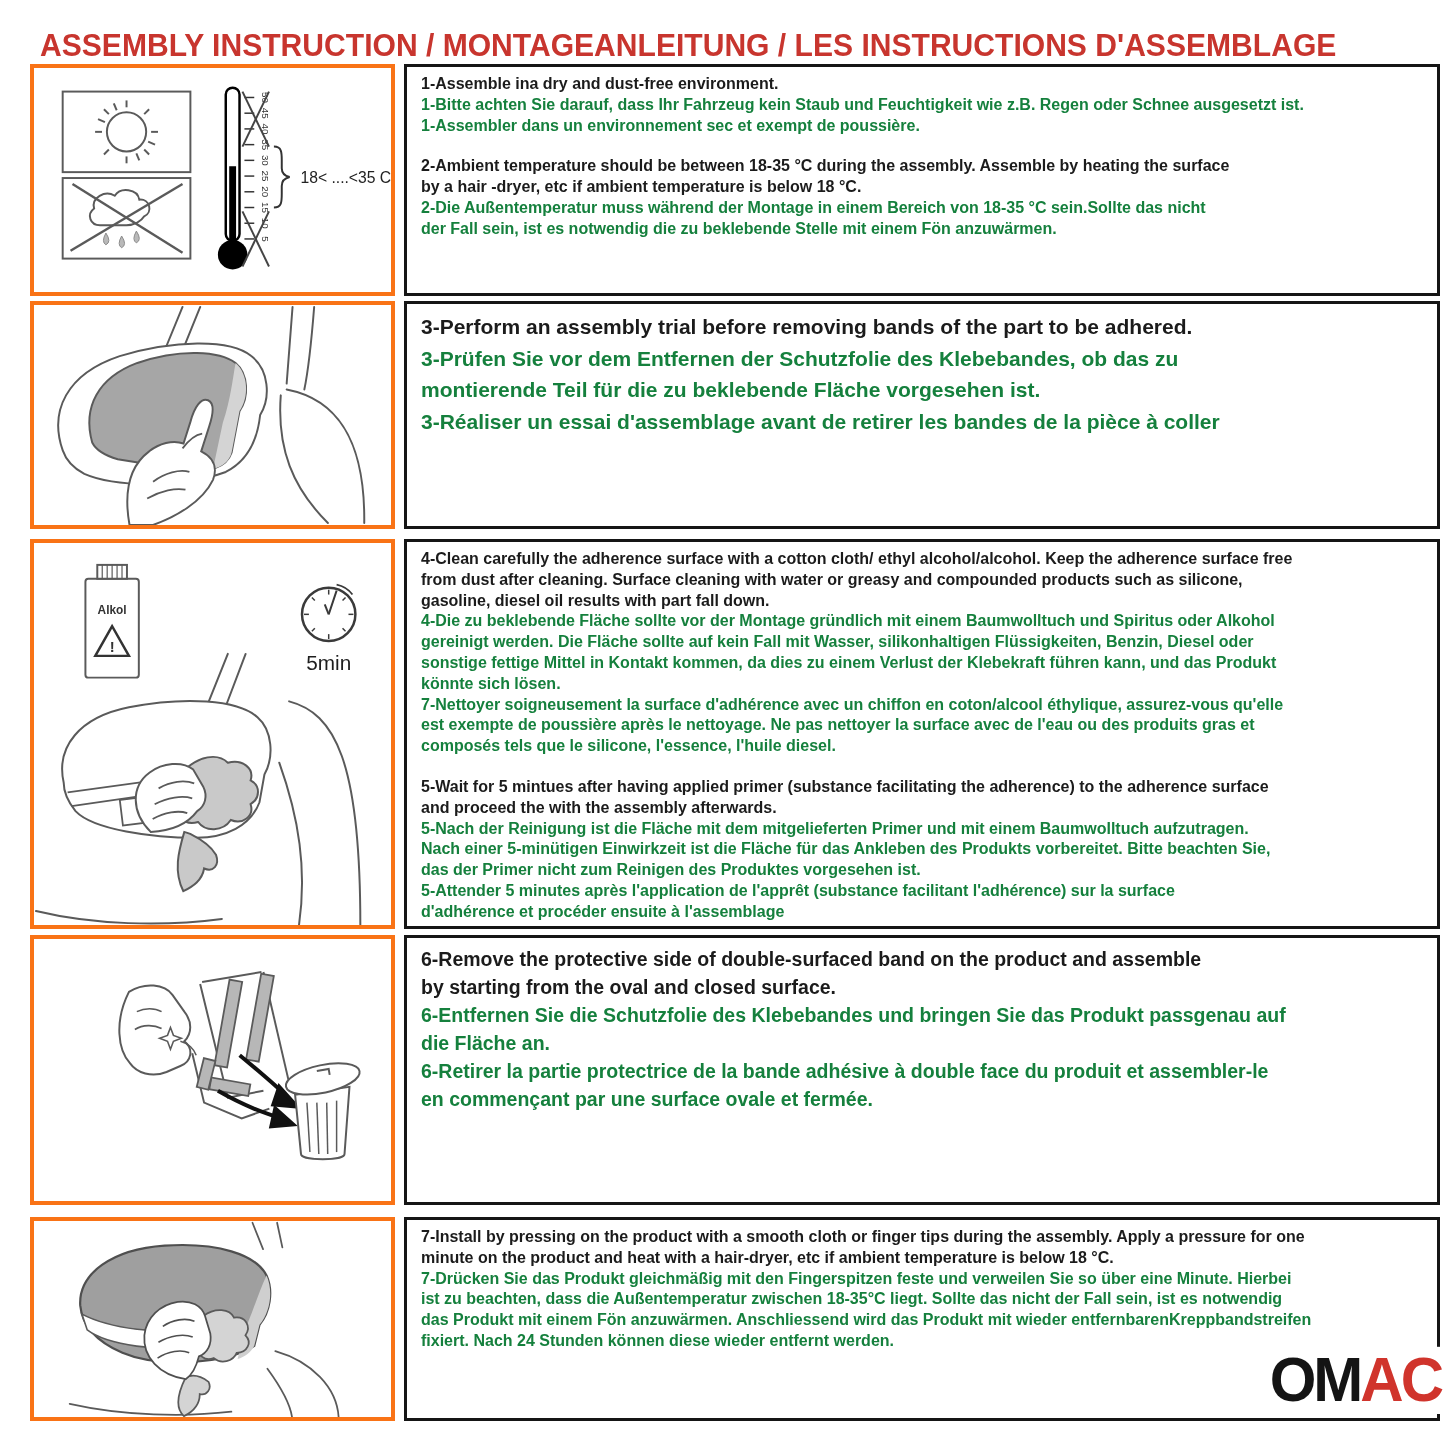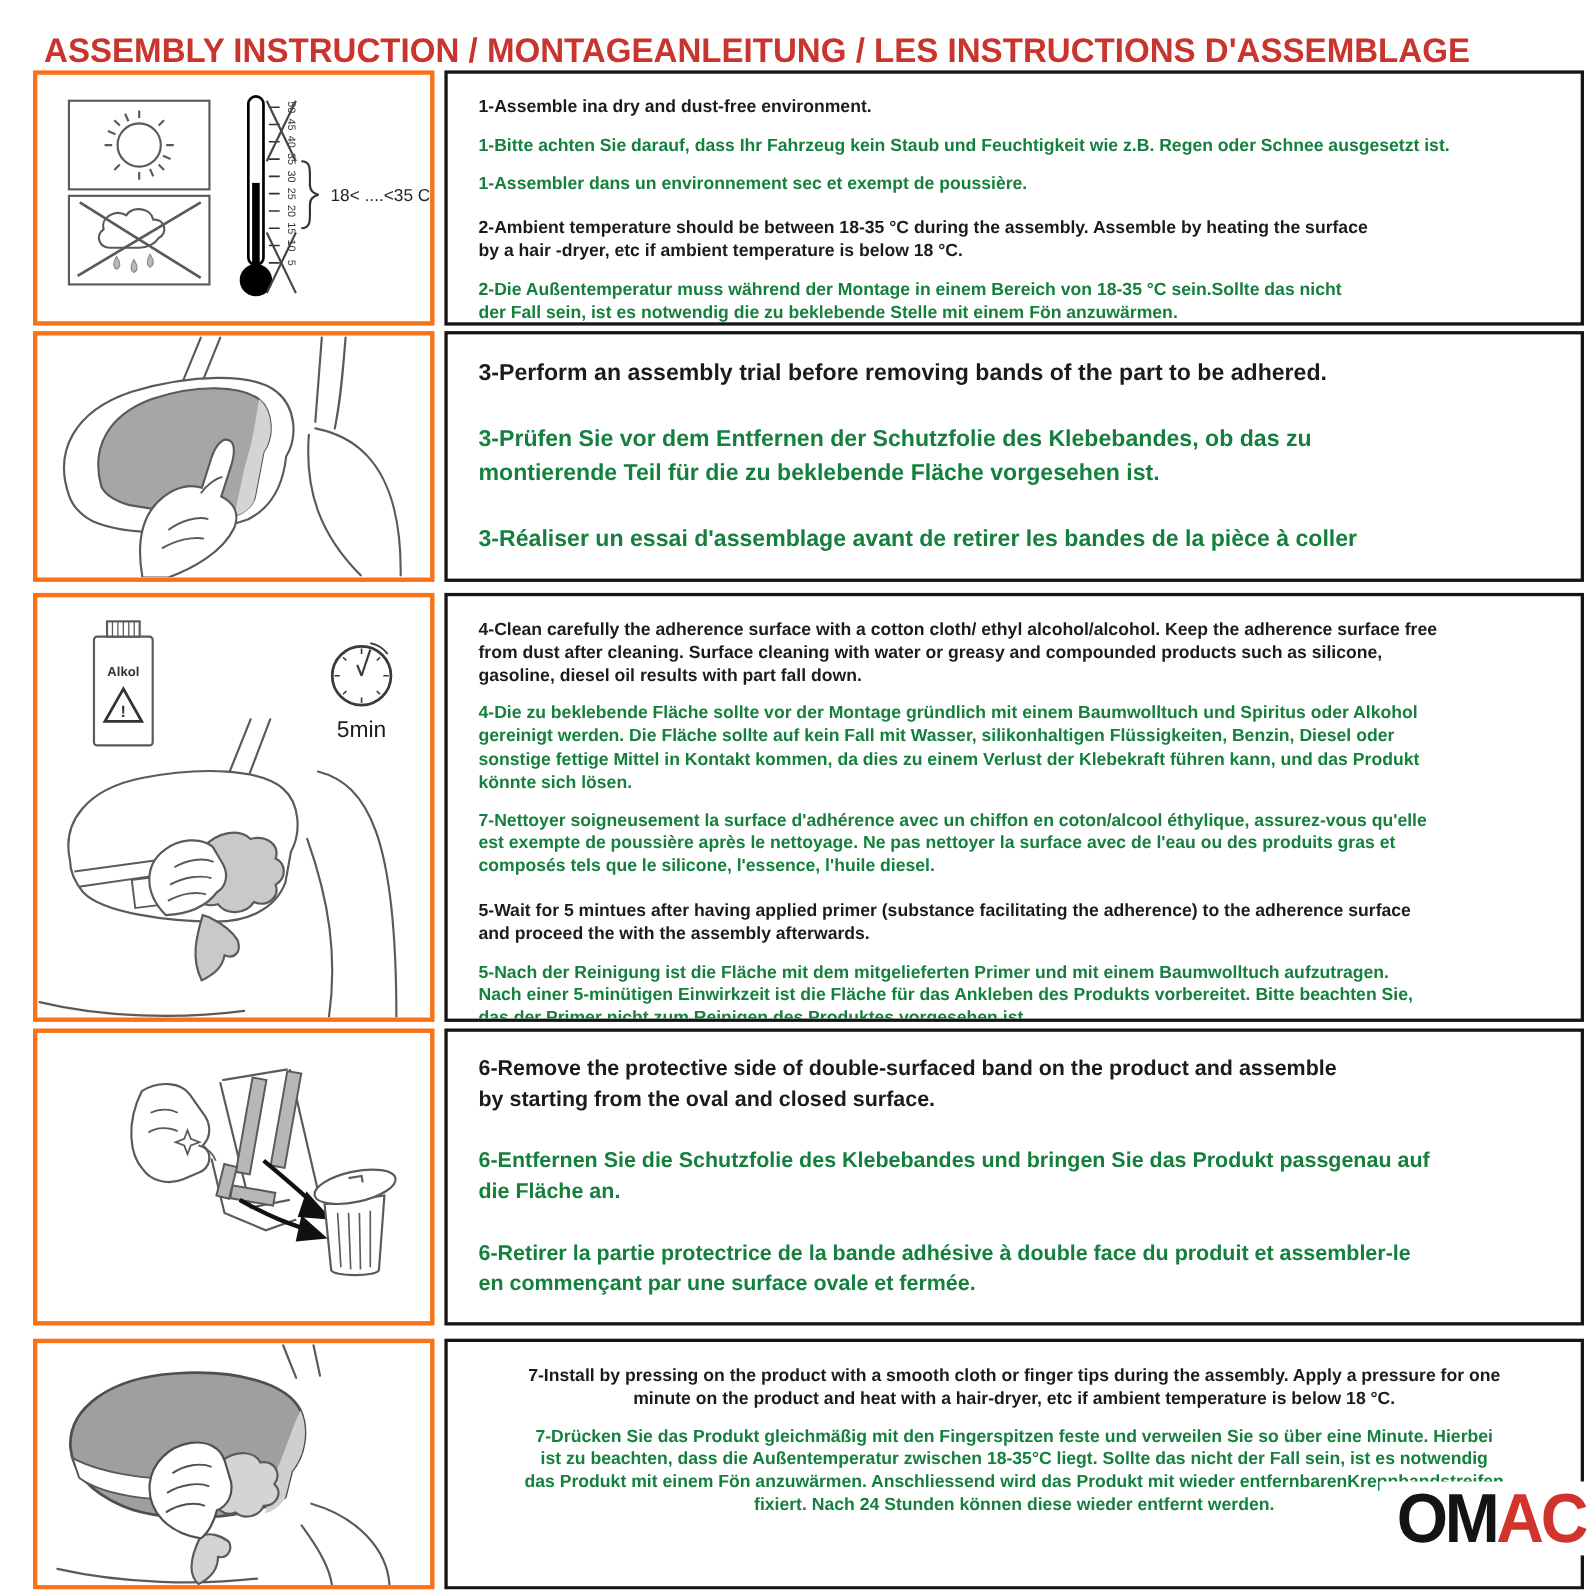--- a/index.html
+++ b/index.html
@@ -12,30 +12,30 @@
     position:absolute; top:7px; left:40px; white-space:nowrap;
     font-size:31px; font-weight:bold; letter-spacing:0; color:#c8352e;
     transform:scaleX(0.97); transform-origin:left center;
   }
   .content { position:absolute; top:64px; left:30px; right:5px; display:flex; flex-direction:column; }
   .row { display:flex; gap:9px; }
   .row-1 { height:232px; }
   .row-2 { height:228px; margin-top:5px; }
   .row-3 { height:390px; margin-top:10px; }
   .row-4 { height:270px; margin-top:6px; }
-  .row-5 { height:228px; margin-top:12px;text-align:center; }
+  .row-5 { height:204px; margin-top:12px; }
   .illus {
     flex:0 0 365px; width:365px; border:4px solid #f97316; background:#fff; overflow:hidden;
   }
   .illus svg { display:block; width:100%; height:100%; }
   .textbox {
     flex:1 1 auto; border:3px solid #151515; background:#fff; padding:7px 14px; overflow:hidden;
   }
-  .textbox.center { display:flex; flex-direction:column; justify-content:flex-end; }
-  .textbox p { margin:14px; white-space:pre-line; }
+  .textbox.center { display:flex; flex-direction:column; justify-content:flex-start; }
+  .textbox p { margin:0; white-space:pre-line; }
   .sm p  { font-size:16px;   line-height:1.30; }
   .lg2 p { font-size:21px;   line-height:1.50; }
   .lg4 p { font-size:19.5px; line-height:1.44; }
   p.b { font-weight:bold; color:#1b1b1b; }
   p.n { font-weight:bold; color:#15803d; }
   .gp { margin-top:20px !important; }
   .logo {
     position:absolute; top:1350px; right:2px; background:#fff; padding:2px 2px 2px 16px;
     font-weight:800; font-size:60px; letter-spacing:-3px; line-height:1; white-space:nowrap;
     transform:scaleY(1.05); transform-origin:right bottom;

